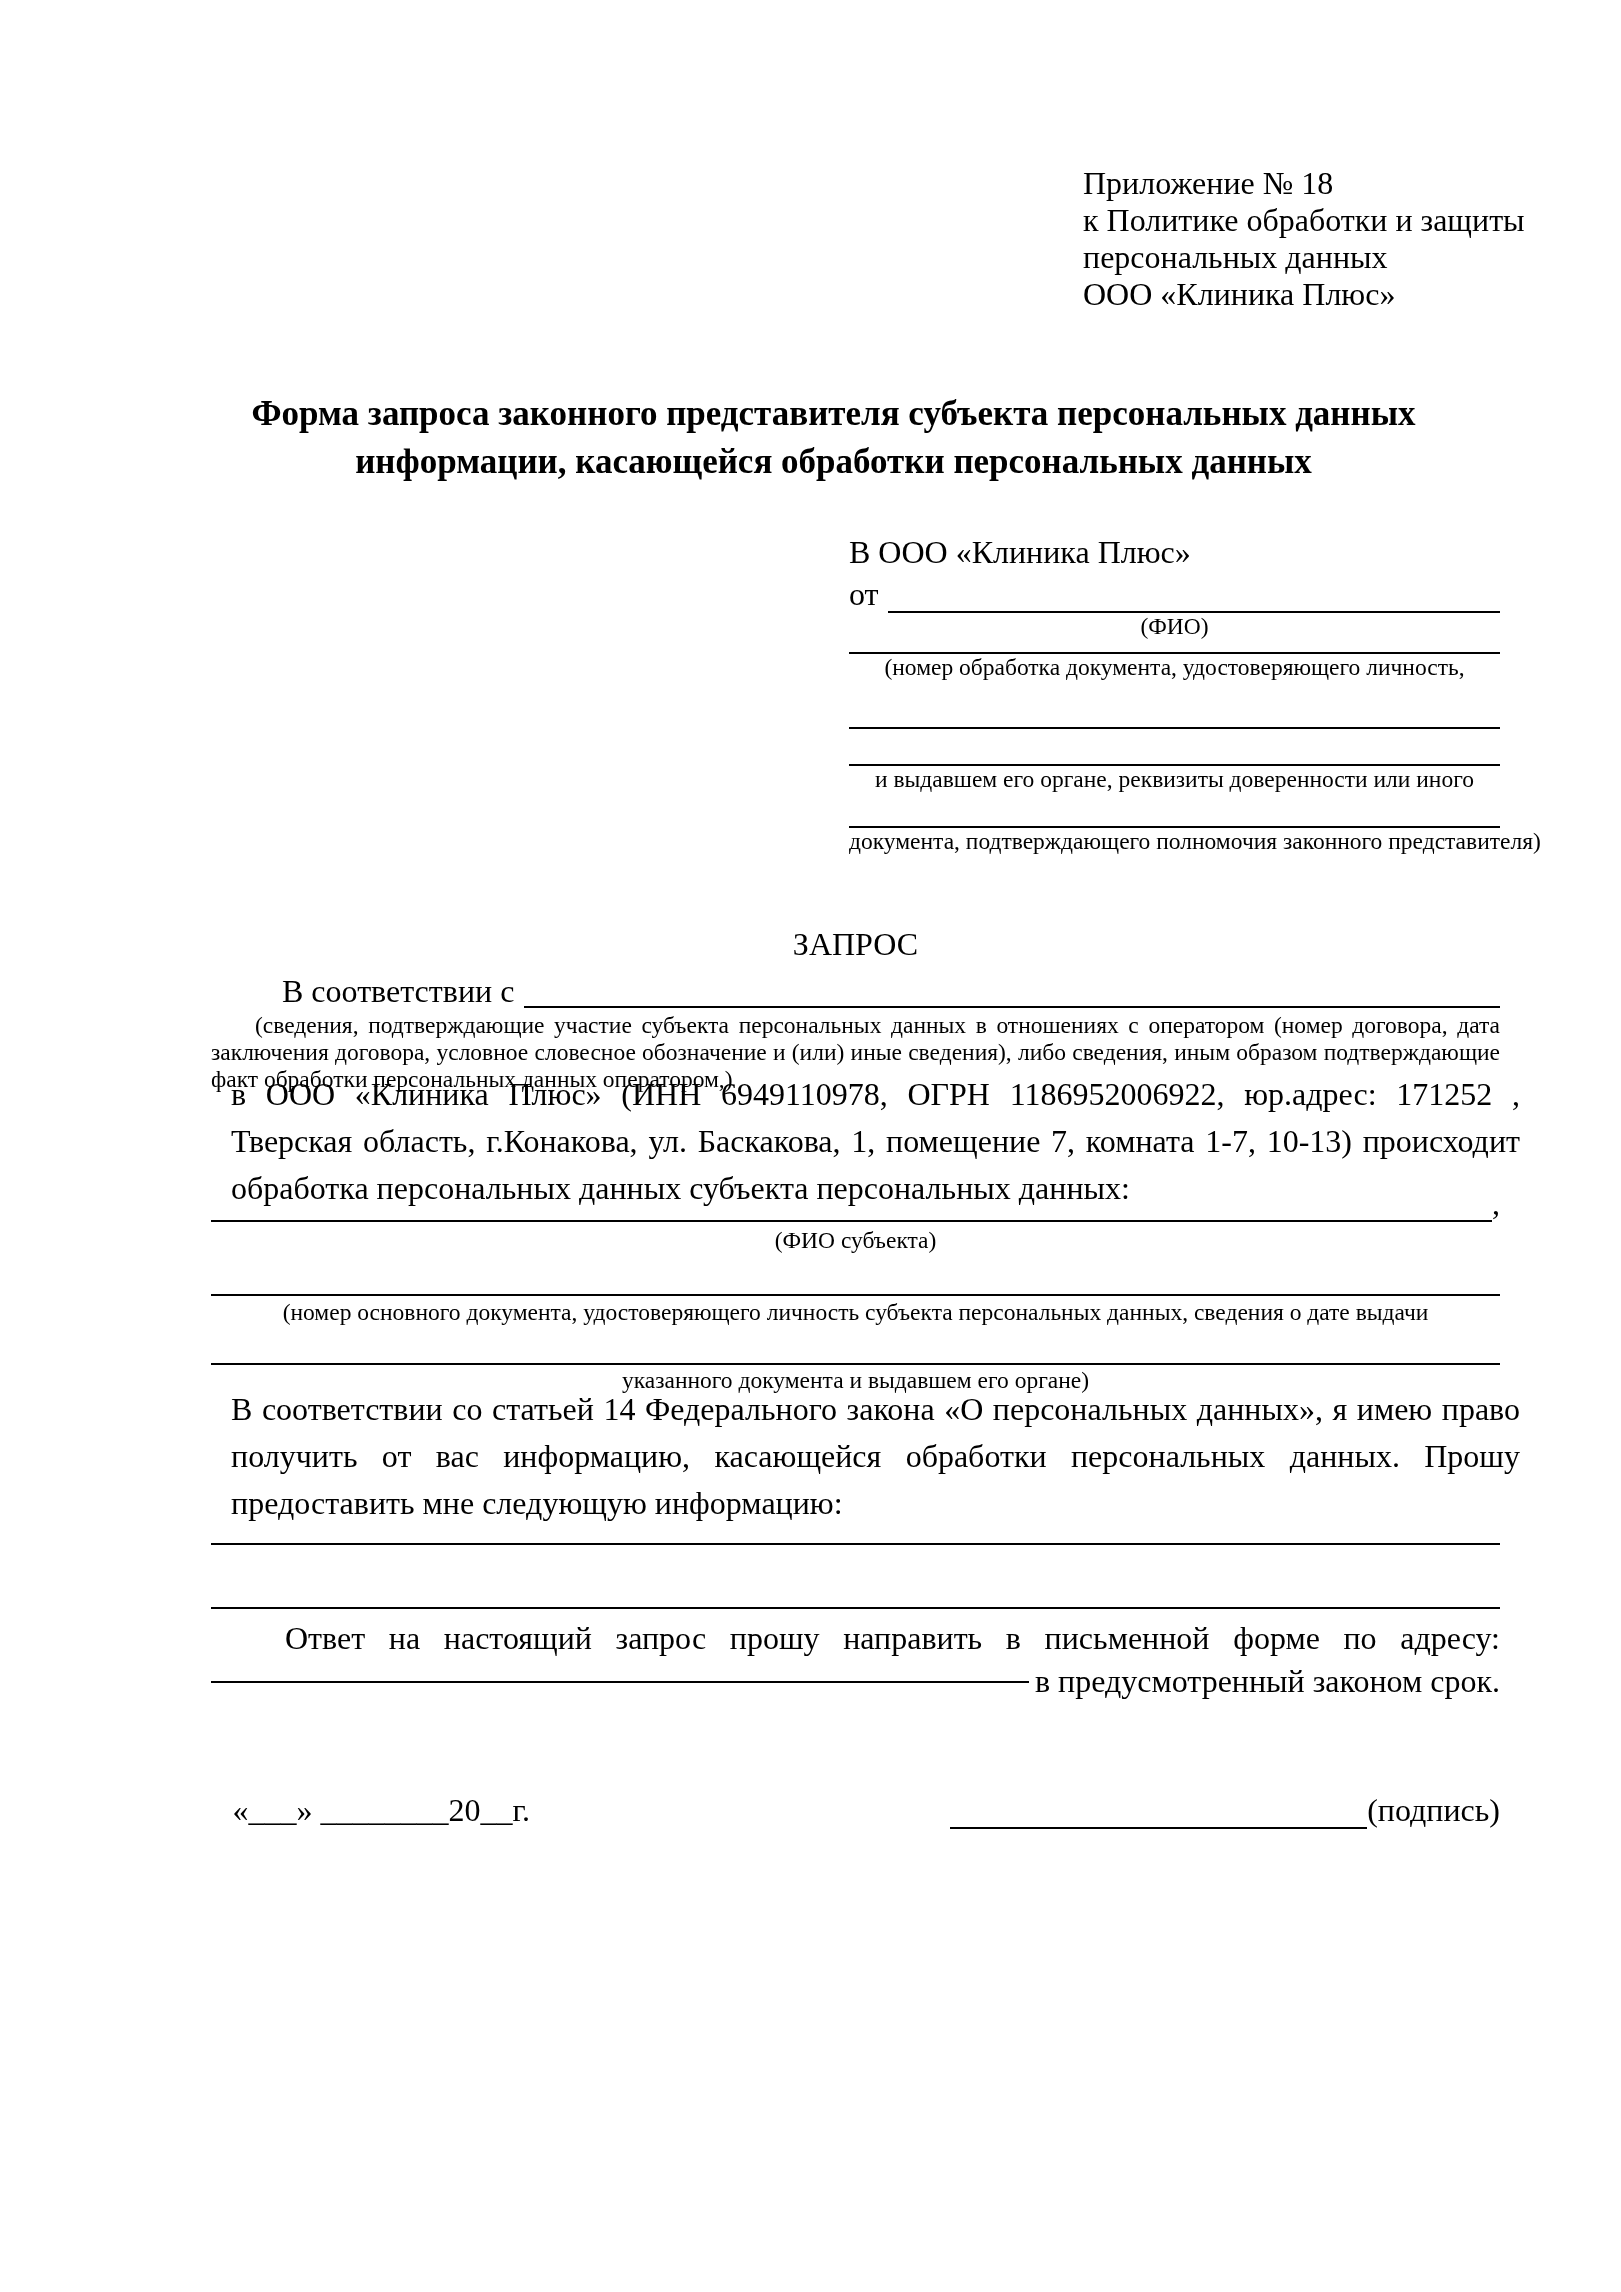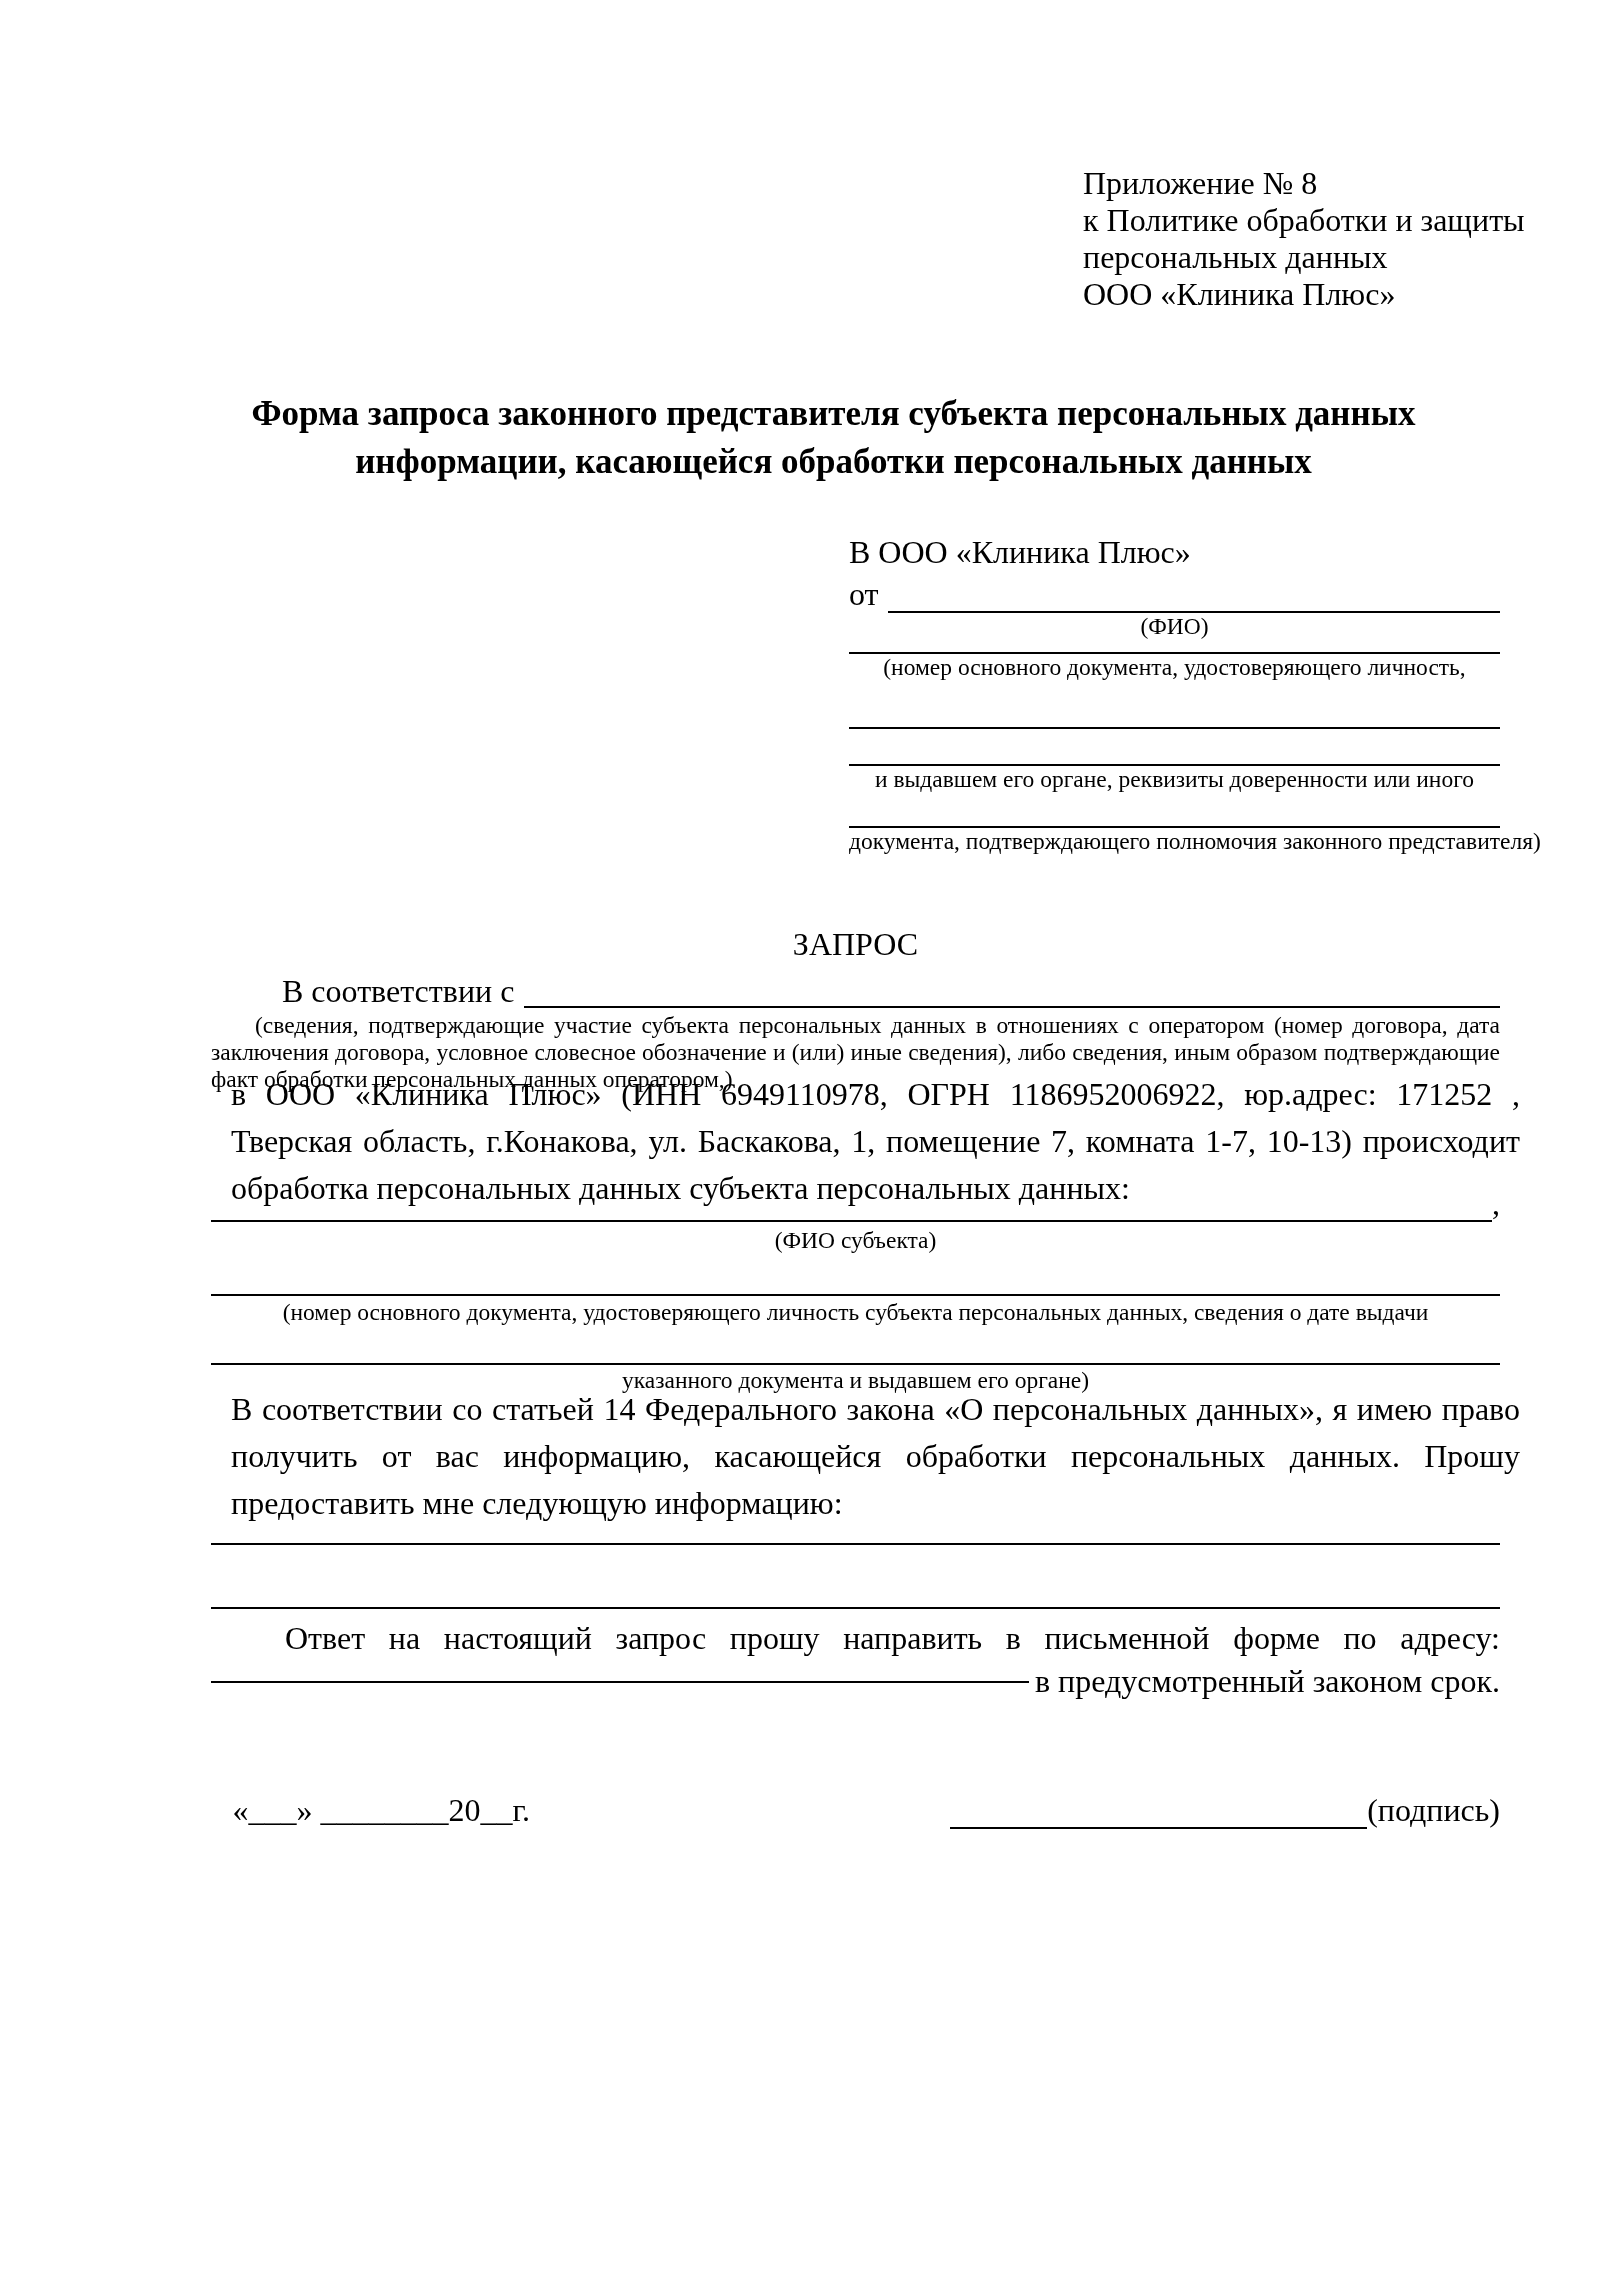--- a/index.html
+++ b/index.html
@@ -61,41 +61,41 @@
   .footer-row .gap { flex:1 1 auto; }
   .footer-row .sig-line { width:417px; border-bottom:2.9px solid #000; height:37px; }
   .footer-row .sig-cap { white-space:nowrap; }
 </style>
 </head>
 <body>
 
 <div class="page">
 
   <div class="abs header-block">
-    <div>Приложение № 8</div>
+    <div>Приложение № 18</div>
     <div>к Политике обработки и защиты</div>
     <div>персональных данных</div>
     <div>ООО «Клиника Плюс»</div>
   </div>
 
   <div class="abs doc-title">
     <div>Форма запроса законного представителя субъекта персональных данных</div>
     <div>информации, касающейся обработки персональных данных</div>
   </div>
 
   <div class="abs addressee">
     <div class="addr-org">В ООО «Клиника Плюс»</div>
     <div class="addr-from-row">
       <span>от</span>
       <span class="fill-line"></span>
     </div>
     <div class="cap">(ФИО)</div>
 
     <div class="rule u1"></div>
-    <div class="cap">(номер основного документа, удостоверяющего личность,</div>
+    <div class="cap">(номер обработка документа, удостоверяющего личность,</div>
 
     <div class="rule u2"></div>
 
     <div class="rule u3"></div>
     <div class="cap">и выдавшем его органе, реквизиты доверенности или иного</div>
 
     <div class="rule u4"></div>
     <div class="cap">документа, подтверждающего полномочия законного представителя)</div>
   </div>
 

